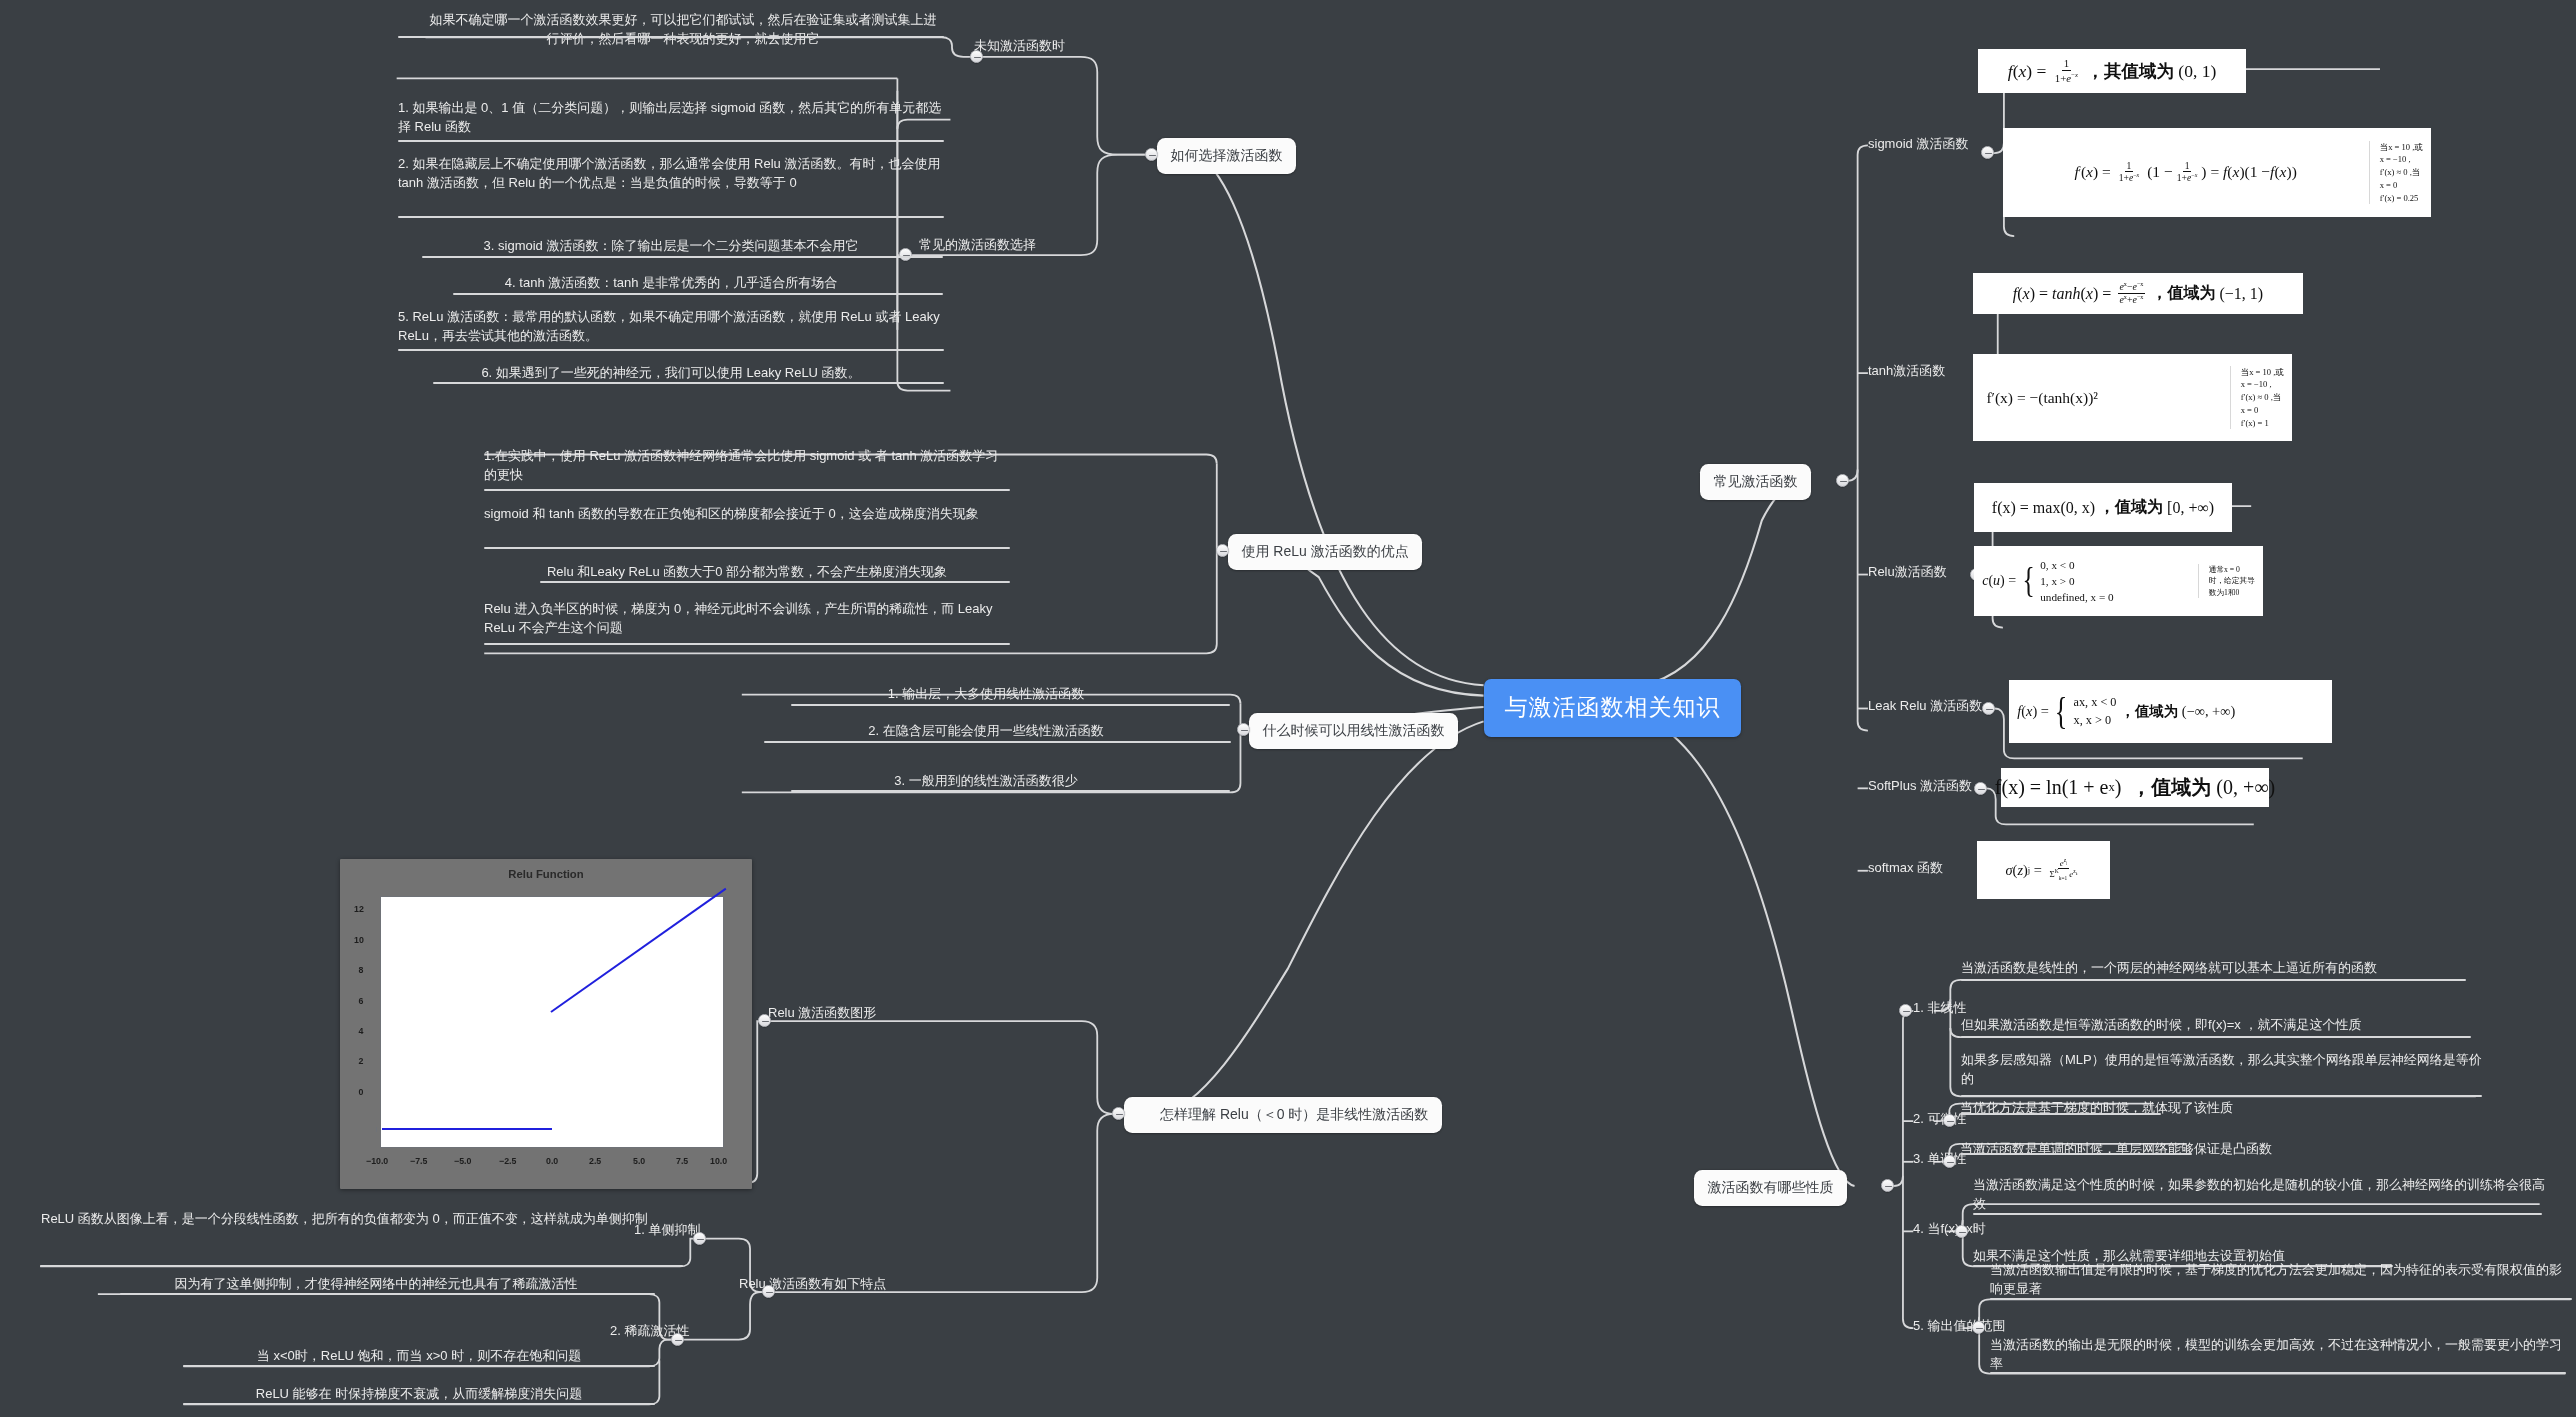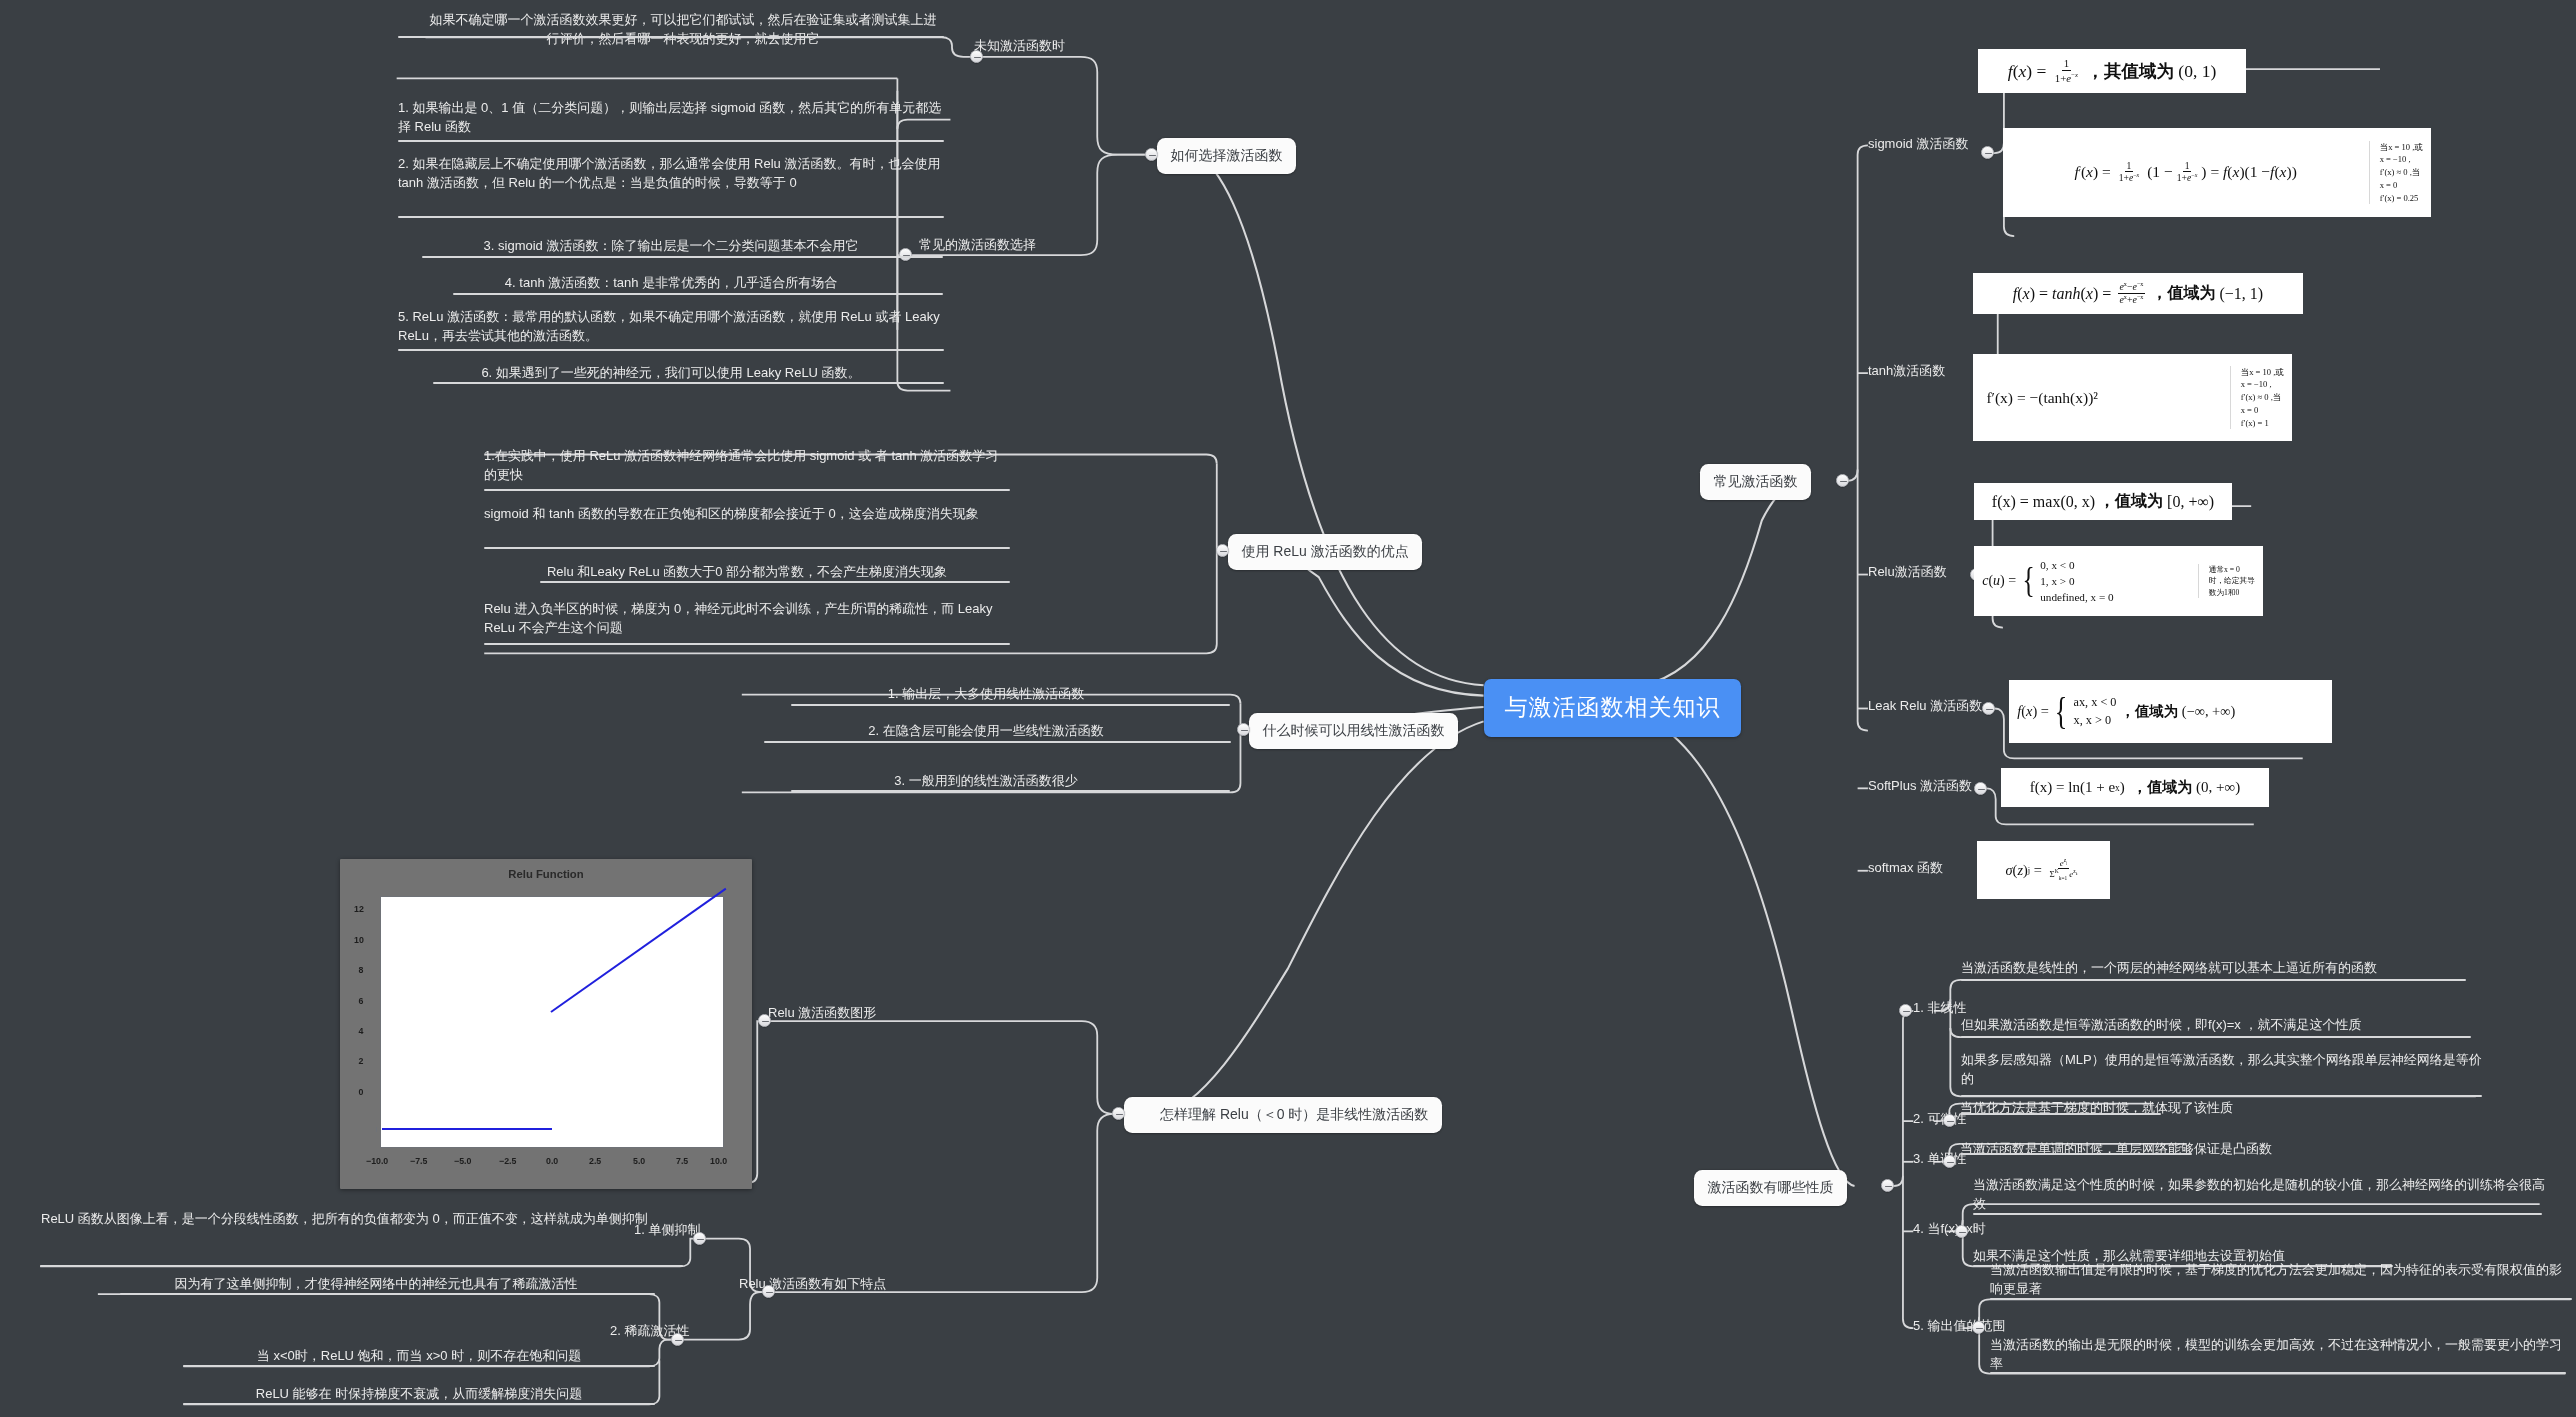--- a/index.html
+++ b/index.html
@@ -372,21 +372,21 @@
     <div style="display:flex; align-items:center; flex:1; padding-left:5.2px;">f′(x) = −(tanh(x))²</div>
     <div class="sidecol">
       <span>当x = 10 ,或</span>
       <span>x = −10 ,</span>
       <span>f′(x) ≈ 0 ,当</span>
       <span>x = 0</span>
       <span>f′(x) = 1</span>
     </div>
   </div>
 
-  <div class="math" style="left:1974px; top:483px; width:258px; height:37px; justify-content:center; font-size:16px;">
+  <div class="math" style="left:1974px; top:483px; width:258px; height:49px; justify-content:center; font-size:16px;">
     <span>f(x) = max(0, x)</span>
     &nbsp;<span class="cn">，值域为</span>&nbsp;
     <span>[0, +∞)</span>
   </div>
 
   <div class="math" style="left:1974px; top:546px; width:289px; height:70px; font-size:14px;">
     <div style="display:flex; align-items:center; flex:1;">
       <span class="mi">c</span>(<span class="mi">u</span>) =&nbsp;<span class="brace">{</span>
       <span class="cases">
         <span>0, x &lt; 0</span>
@@ -404,21 +404,21 @@
   <div class="math" style="left:2009px; top:680px; width:323px; height:63px; font-size:14.4px;">
     <span class="mi">f</span>(<span class="mi">x</span>) =&nbsp;<span class="brace">{</span>
     <span class="cases" style="font-size:.85em;">
       <span>ax,    x &lt; 0</span>
       <span>x,     x &gt; 0</span>
     </span>
     <span class="cn" style="margin-left:4.1px;">，值域为</span>&nbsp;
     <span>(−∞, +∞)</span>
   </div>
 
-  <div class="math" style="left:2001px; top:768px; width:268px; height:39px; justify-content:center; font-size:15px;">
+  <div class="math" style="left:2001px; top:768px; width:268px; height:39px; justify-content:center; font-size:20px;">
     <span>f(x) = ln(1 + e</span><sup>x</sup>)
     &nbsp;<span class="cn">，值域为</span>&nbsp;
     <span>(0, +∞)</span>
   </div>
 
   <div class="math" style="left:1977px; top:841px; width:133px; height:58px; justify-content:center; font-size:14.4px;">
     <span class="mi">σ</span>(<span class="mi">z</span>)<sub>j</sub>&nbsp;=&nbsp;
     <span class="frac">
         <span class="num"><span class="mi">e</span><sup>z<sub>j</sub></sup></span>
         <span class="den">Σ<sup>K</sup><sub>k=1</sub> <span class="mi">e</span><sup>z<sub>k</sub></sup></span>

